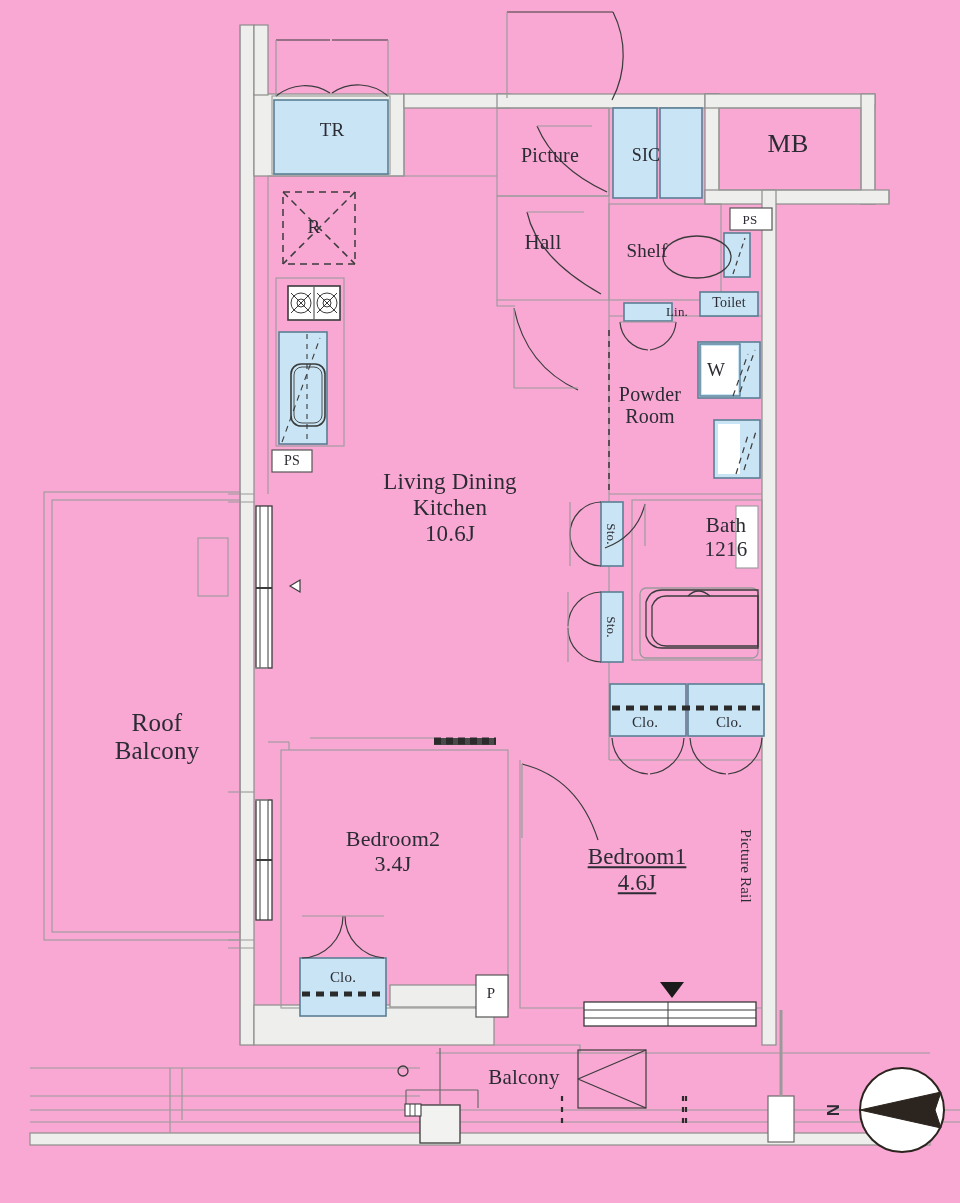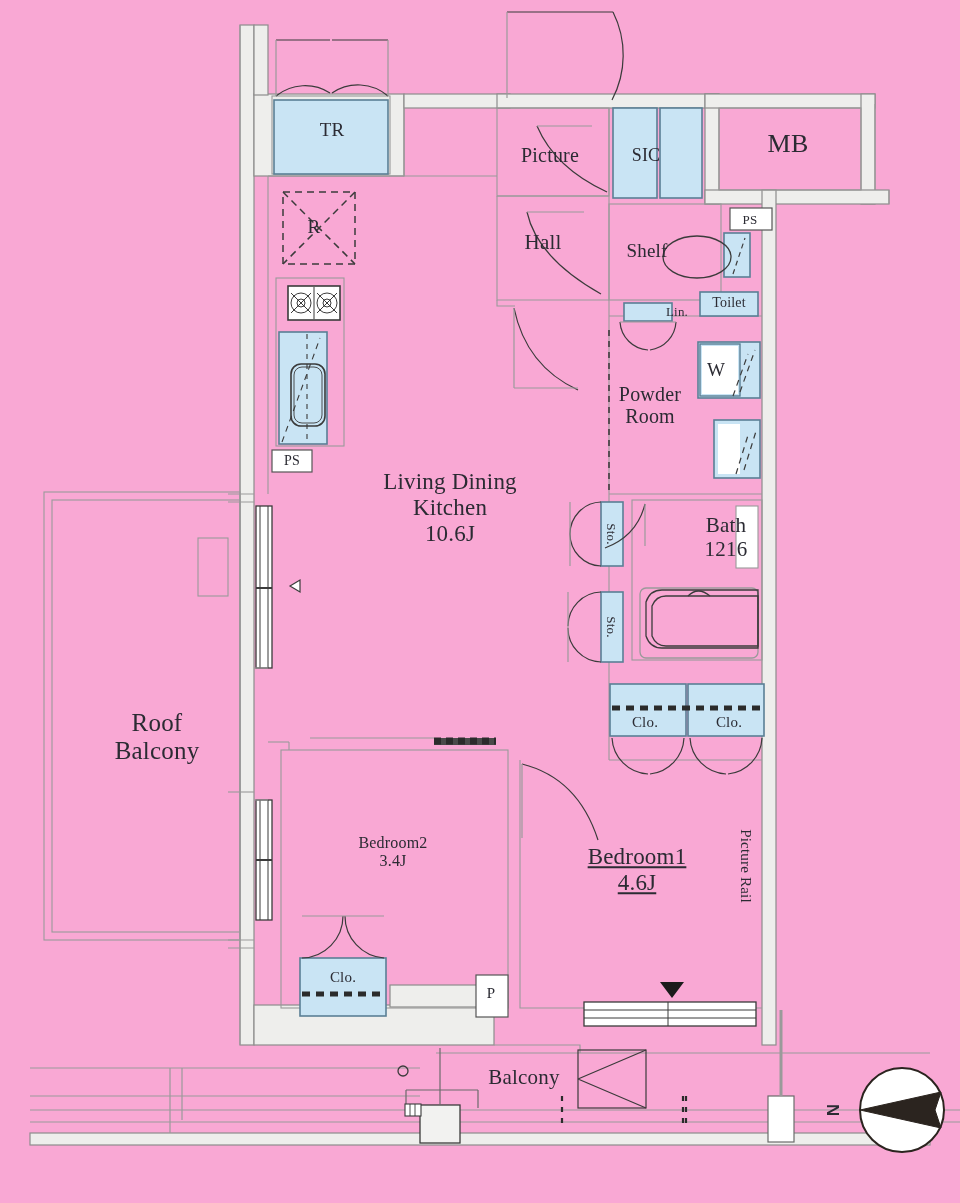--- a/index.html
+++ b/index.html
@@ -331,21 +331,21 @@
       <div class="lbl c" style="left: 716px; top: 370px; font-size: 19px;">W</div>
       <div class="lbl c" style="left: 650px; top: 405px; font-size: 20px;">Powder<br>Room</div>
       <div class="lbl c" style="left: 292px; top: 461px; font-size: 14px;">PS</div>
       <div class="lbl c" style="left: 450px; top: 508px; font-size: 23px;">Living Dining<br>Kitchen<br>10.6J</div>
       <div class="lbl c" style="left: 726px; top: 538px; font-size: 21px;">Bath<br>1216</div>
       <div class="lbl c vert" style="left: 611px; top: 534px; font-size: 13px;">Sto.</div>
       <div class="lbl c vert" style="left: 611px; top: 627px; font-size: 13px;">Sto.</div>
       <div class="lbl c" style="left: 645px; top: 722px; font-size: 15px;">Clo.</div>
       <div class="lbl c" style="left: 729px; top: 722px; font-size: 15px;">Clo.</div>
       <div class="lbl c" style="left: 150px; top: 737px; font-size: 25px; margin-left: 7px;">Roof<br>Balcony</div>
-      <div class="lbl c" style="left: 393px; top: 852px; font-size: 16px;">Bedroom2<br>3.4J</div>
+      <div class="lbl c" style="left: 393px; top: 852px; font-size: 22px;">Bedroom2<br>3.4J</div>
       <div class="lbl c" style="left: 637px; top: 870px; font-size: 23px; text-decoration: underline;">Bedroom1<br>4.6J</div>
       <div class="lbl c vert" style="left: 746px; top: 866px; font-size: 15px;">Picture Rail</div>
       <div class="lbl c" style="left: 343px; top: 977px; font-size: 15px;">Clo.</div>
       <div class="lbl c" style="left: 491px; top: 993px; font-size: 15px;">P</div>
       <div class="lbl c" style="left: 524px; top: 1078px; font-size: 21px;">Balcony</div>
       <div class="lbl c" style="left: 834px; top: 1110px; font-size: 17px; font-weight: 700; font-family: &quot;Liberation Sans&quot;, sans-serif; transform: translate(-50%, -50%) rotate(-90deg);">N</div>
     </div>
 
 </div>
 

